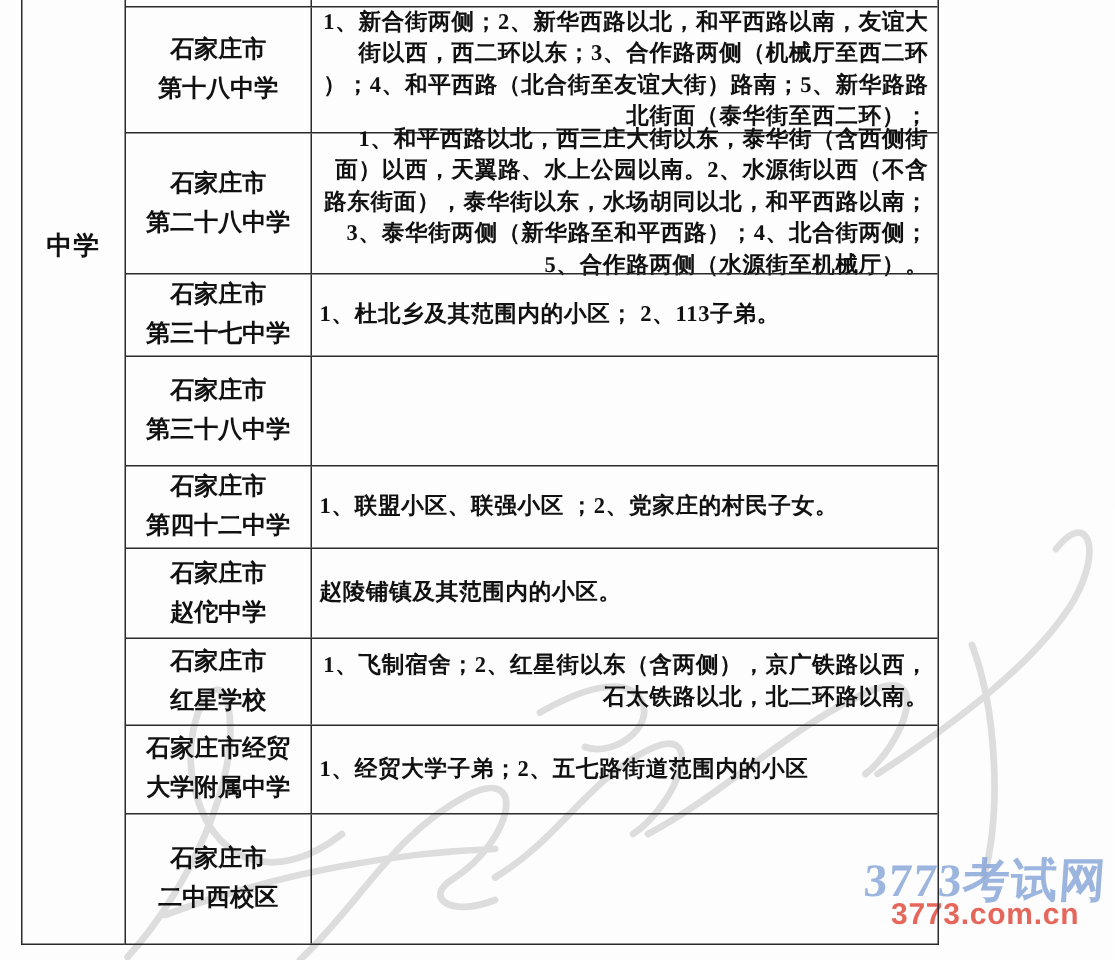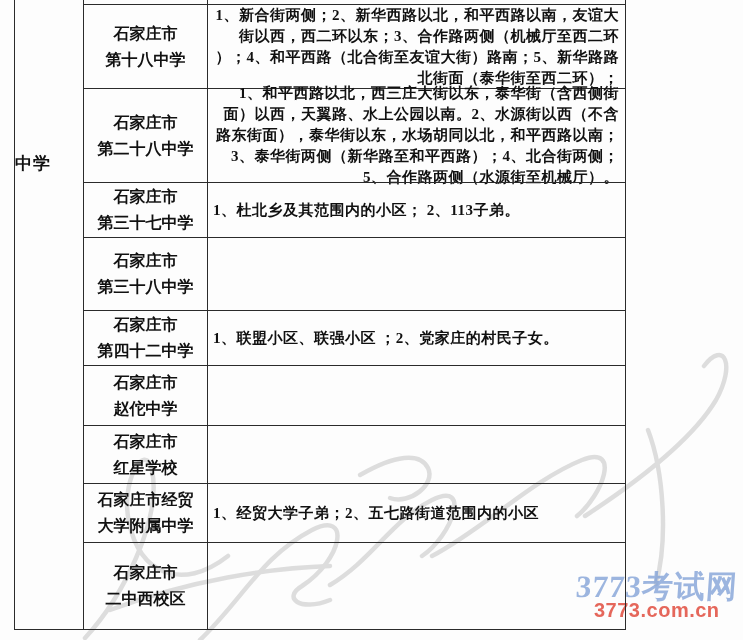--- a/index.html
+++ b/index.html
@@ -36,21 +36,21 @@
   }
 
   
   * { box-sizing:border-box; }
   .left-cell {
     position:absolute; left:14px; top:0;
     width:69px; height:630px;
     border-left:1px solid #2b2b2b;
     border-bottom:1px solid #2b2b2b;
     z-index:2;
-    text-align:left;
+    text-align:center;
     font-family:Liberation Serif, serif;
   }
   .category-label {
     display:block; padding-top:152px;
     font-size:17px; font-weight:bold; color:#111;
     letter-spacing:1px; line-height:24px;
   }
   .grid {
     position:absolute; left:83px; top:0;
     width:543px; height:630px;
@@ -139,25 +139,27 @@
 
     <div class="row" style="height:55px">
       <div class="school-cell">石家庄市
 第四十二中学</div>
       <div class="desc-cell">1、联盟小区、联强小区 ；2、党家庄的村民子女。</div>
     </div>
 
     <div class="row" style="height:60px">
       <div class="school-cell">石家庄市
 赵佗中学</div>
+      <div class="desc-cell">赵陵铺镇及其范围内的小区。</div>
     </div>
 
     <div class="row" style="height:58px">
       <div class="school-cell">石家庄市
 红星学校</div>
+      <div class="desc-cell">1、飞制宿舍；2、红星街以东（含两侧），京广铁路以西，石太铁路以北，北二环路以南。</div>
     </div>
 
     <div class="row" style="height:59px">
       <div class="school-cell">石家庄市经贸
 大学附属中学</div>
       <div class="desc-cell">1、经贸大学子弟；2、五七路街道范围内的小区</div>
     </div>
 
     <div class="row">
       <div class="school-cell">石家庄市

